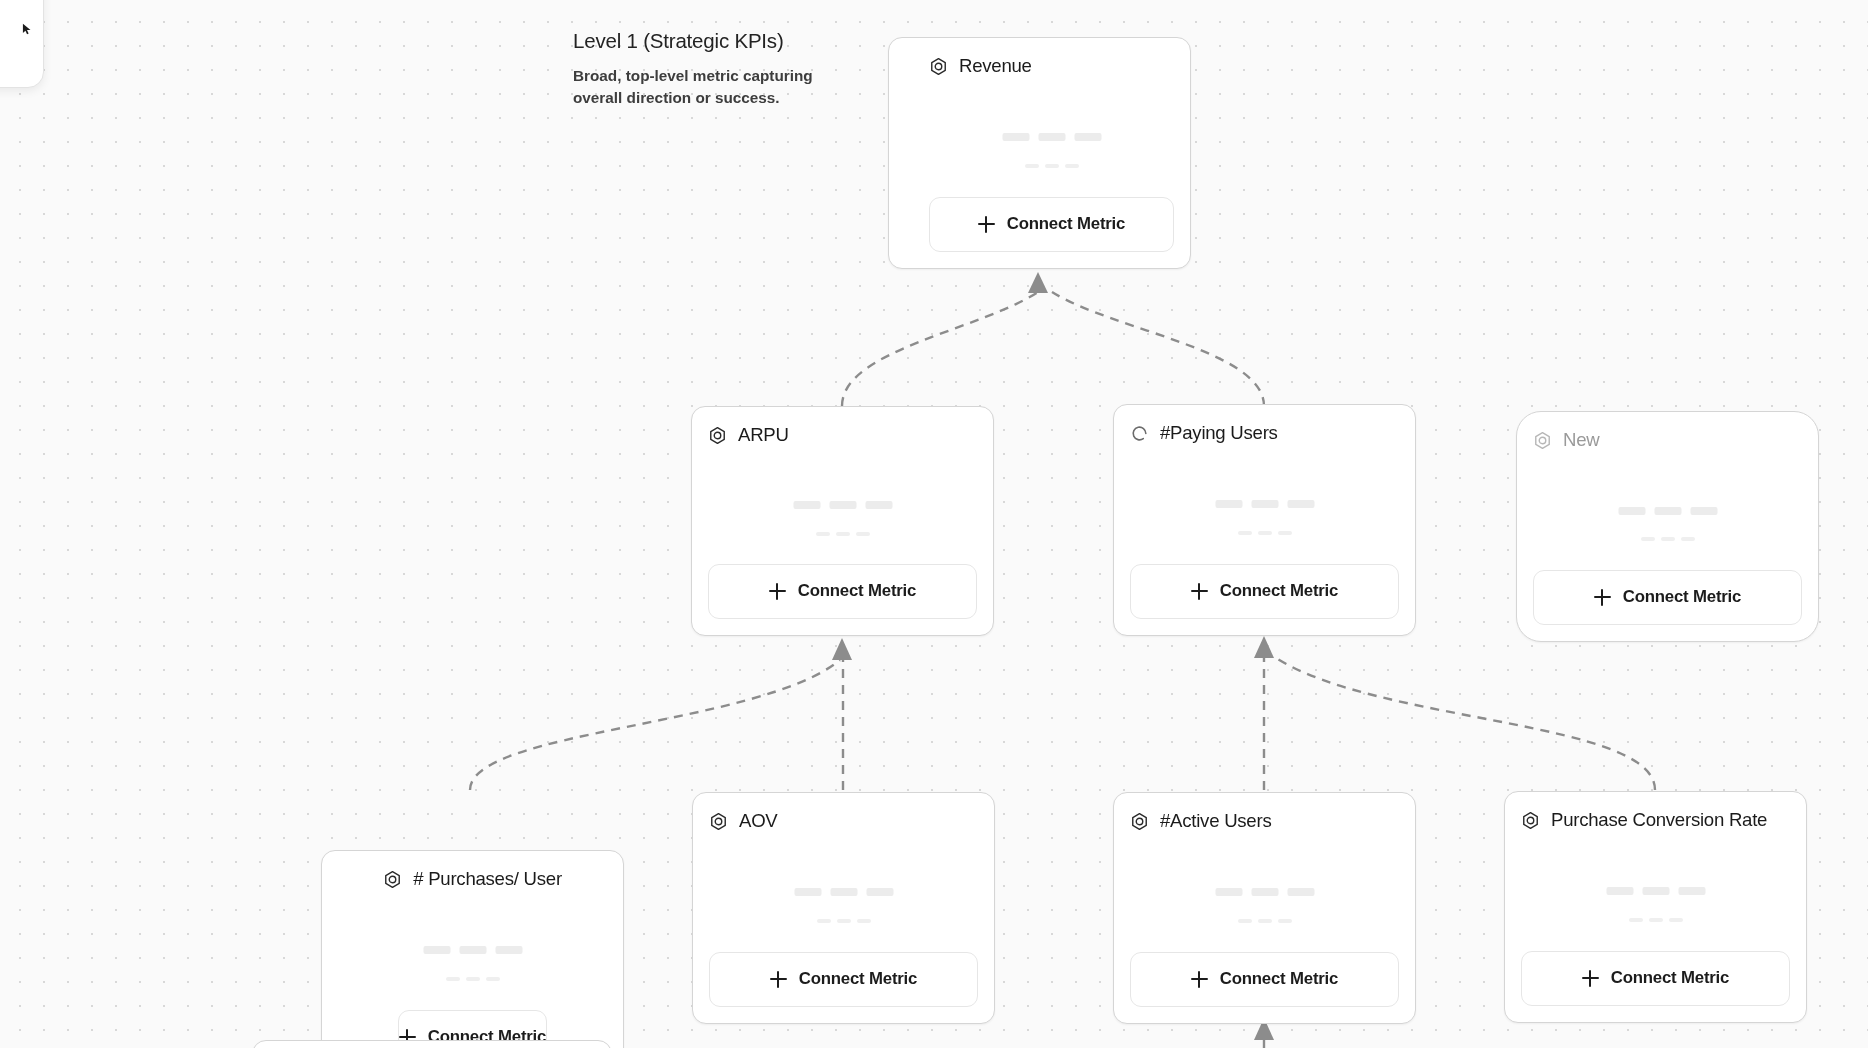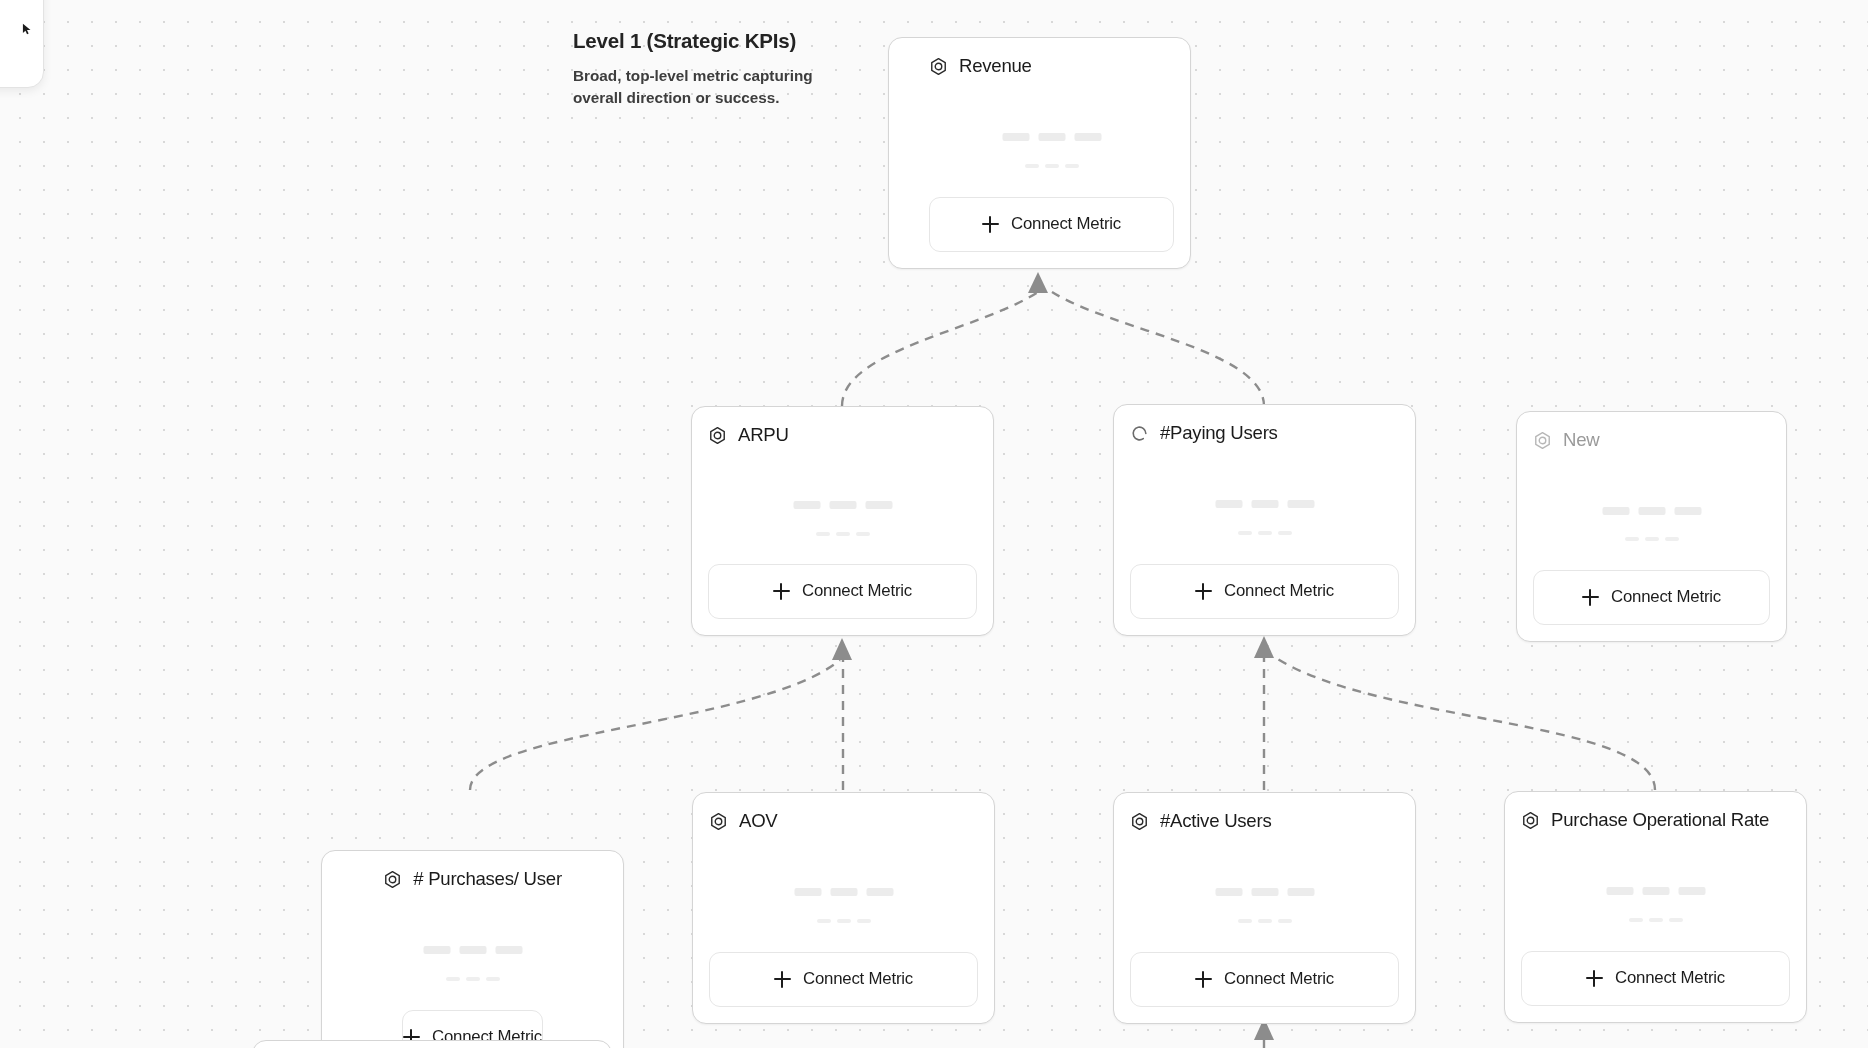--- a/index.html
+++ b/index.html
@@ -42,21 +42,21 @@
   }
   .edge-head { fill: #8c8c8c; }
 
   
   .level-label {
     position: absolute;
     z-index: 3;
   }
   .level-title {
     font-size: 20.5px;
-    font-weight: 700;
+    font-weight: 400;
     color: #232323;
     letter-spacing: -0.2px;
     white-space: nowrap;
     line-height: 1.25;
   }
   .level-desc {
     margin-top: 11px;
     font-size: 15.3px;
     font-weight: 700;
     color: #3d3d3d;
@@ -146,21 +146,21 @@
   .plus-icon::after {
     content: "";
     position: absolute;
     background: #1c1c1c;
     border-radius: 1px;
   }
   .plus-icon::before { left: 0; top: 7.2px; width: 17px; height: 2.1px; }
   .plus-icon::after  { top: 0; left: 7.2px; height: 17px; width: 2.1px; }
   .connect-label {
     font-size: 16.8px;
-    font-weight: 400;
+    font-weight: 700;
     color: #1c1c1c;
     letter-spacing: -0.2px;
     white-space: nowrap;
     line-height: 1;
   }
 
   
   #corner-panel {
     position: absolute;
     left: -48px;
@@ -286,21 +286,21 @@
         <span class="sk"></span>
         <span class="sk"></span>
       </div>
     </div>
     <div class="connect-btn">
       <span class="plus-icon"></span>
       <span class="connect-label">Connect Metric</span>
     </div>
   </div>
 
-  <div class="card is-ghost" style="left:1516px; top:411px; width:271px; height:231px;">
+  <div class="card is-ghost" style="left:1516px; top:411px; width:303px; height:231px;border-radius:25px;">
     <div class="card-header">
       <svg class="card-icon" viewBox="0 0 24 24">
         <path d="M12 2.2 20.5 7.1v9.8L12 21.8 3.5 16.9V7.1z" fill="none" stroke="#7d7d7d" stroke-width="1.8" stroke-linejoin="round"></path>
         <circle cx="12" cy="12" r="4.1" fill="none" stroke="#7d7d7d" stroke-width="1.8"></circle>
       </svg>
       <div class="card-title">New</div>
     </div>
     <div class="card-body">
       <div class="skeleton-row row-a">
         <span class="sk"></span>
@@ -396,21 +396,21 @@
       <span class="connect-label">Connect Metric</span>
     </div>
   </div>
 
   <div class="card" style="left:1504px; top:791px; width:303px; height:232px;">
     <div class="card-header">
       <svg class="card-icon" viewBox="0 0 24 24">
         <path d="M12 2.2 20.5 7.1v9.8L12 21.8 3.5 16.9V7.1z" fill="none" stroke="#2b2b2b" stroke-width="1.8" stroke-linejoin="round"></path>
         <circle cx="12" cy="12" r="4.1" fill="none" stroke="#2b2b2b" stroke-width="1.8"></circle>
       </svg>
-      <div class="card-title">Purchase Operational Rate</div>
+      <div class="card-title">Purchase Conversion Rate</div>
     </div>
     <div class="card-body">
       <div class="skeleton-row row-a">
         <span class="sk"></span>
         <span class="sk"></span>
         <span class="sk"></span>
       </div>
       <div class="skeleton-row row-b">
         <span class="sk"></span>
         <span class="sk"></span>

